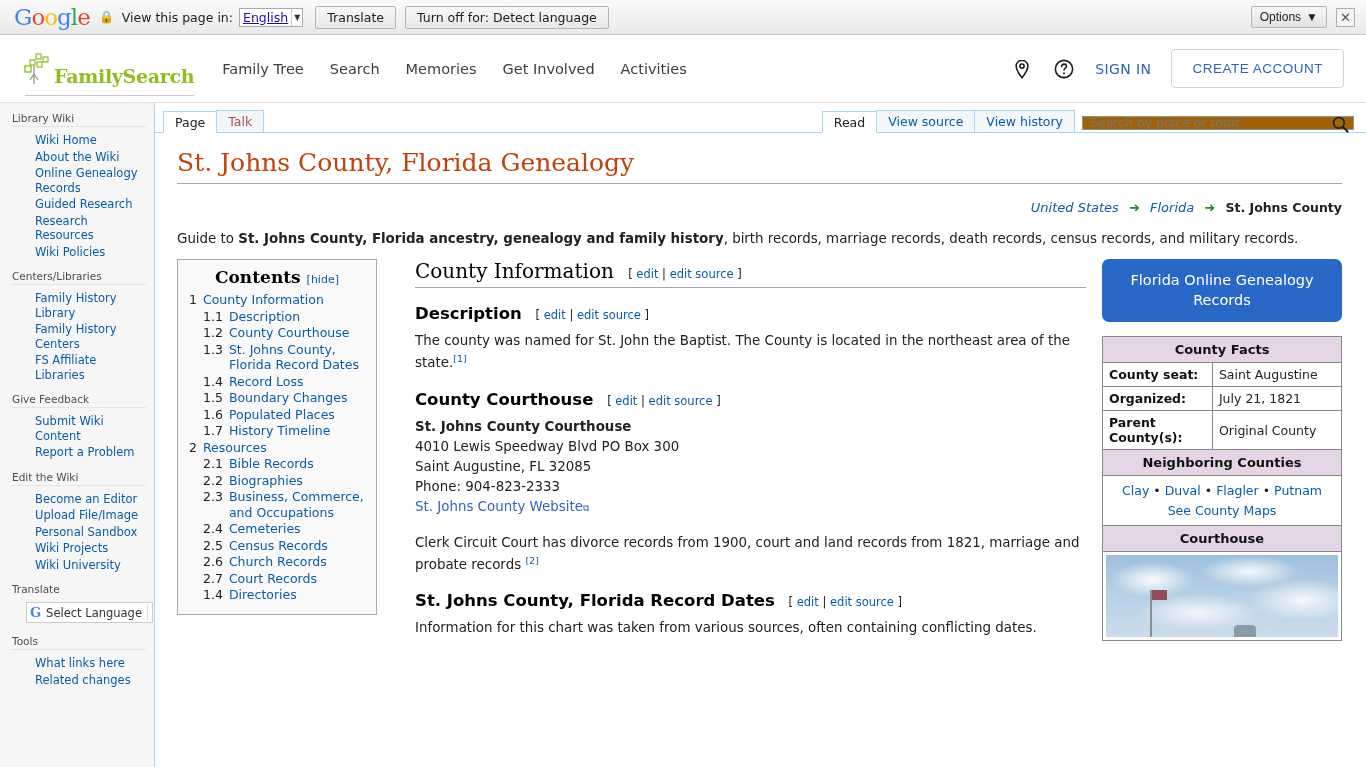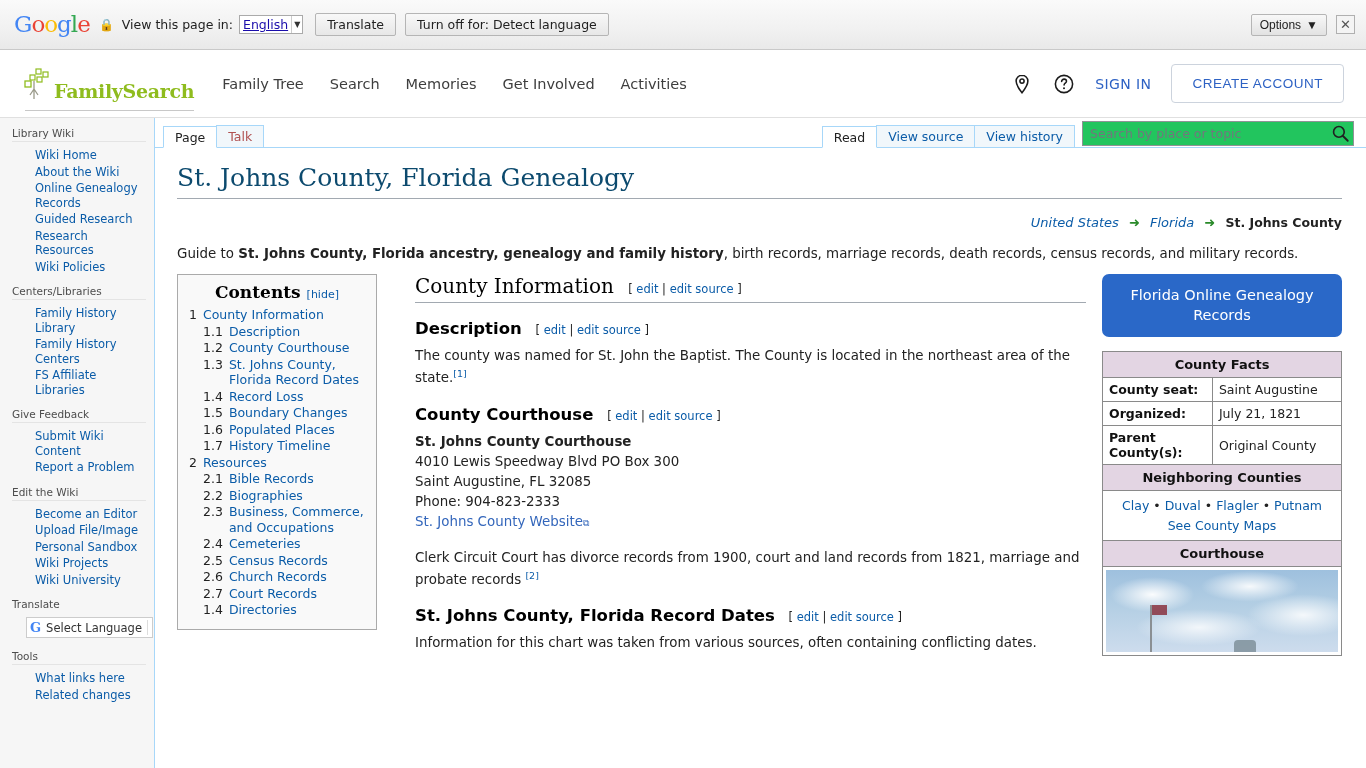--- a/index.html
+++ b/index.html
@@ -7,21 +7,21 @@
     margin: 0; padding: 0;
     width: 1366px; height: 768px;
     overflow: hidden;
     background: #ffffff;
     font-family: "DejaVu Sans", "Liberation Sans", sans-serif;
   }
 
   
   #translate-bar {
     position: relative;
-    height: 50px;
+    height: 35px;
     background: linear-gradient(to bottom, #fafafa 0%, #f1f1f1 60%, #e9e9e9 100%);
     border-bottom: 1px solid #c9c9c9;
     display: flex;
     align-items: center;
     padding: 0 8px;
     font-size: 12px;
     color: #222;
   }
   #translate-bar .g-logo {
     font-family: "DejaVu Serif", "Liberation Serif", serif;
@@ -167,35 +167,35 @@
     background: #f1f7fb; color: #0b5ca8; cursor: pointer; margin-right: -1px;
   }
   .view-tab.active {
     background: #fff; color: #222; border-bottom: 1px solid #fff;
     margin-bottom: -1px; position: relative; z-index: 3;
   }
   #search-wrap {
     position: relative; margin-left: 8px; margin-right: 12px; margin-bottom: 1px;
   }
   #search-input {
-    width: 272px; height: 25px; border: 1px solid #8f9396; background: #22c55e;
+    width: 272px; height: 14px; border: 1px solid #8f9396; background: #a16207;
     padding: 0 26px 0 7px; font-size: 12.5px; color: #222;
     font-family: "DejaVu Sans","Liberation Sans", sans-serif;
   }
   #search-input::placeholder { color: #72777d; }
   #search-btn {
     position: absolute; right: 4px; top: 3px; width: 19px; height: 19px;
     background: transparent; border: none; cursor: pointer; padding: 0;
   }
 
   
   #article { padding: 14px 24px 0 22px; }
   #page-title {
     font-family: "DejaVu Serif","Liberation Serif", serif;
-    font-size: 25px; font-weight: normal; color: #0c4a6e;
+    font-size: 25px; font-weight: normal; color: #c2410c;
     margin: 0 0 4px 0; padding-bottom: 5px;
     border-bottom: 1px solid #a2a9b1; line-height: 1.25;
   }
   #breadcrumb {
     font-size: 13px; margin: 16px 0 14px 0; color: #222; text-align: right;
   }
   #breadcrumb a { color: #0b5ca8; font-style: italic; text-decoration: none; }
   #breadcrumb .arrow { color: #2a8a2a; margin: 0 6px; font-size: 13px; }
   #breadcrumb .current { font-weight: bold; font-size: 12.5px; }
   #intro {

